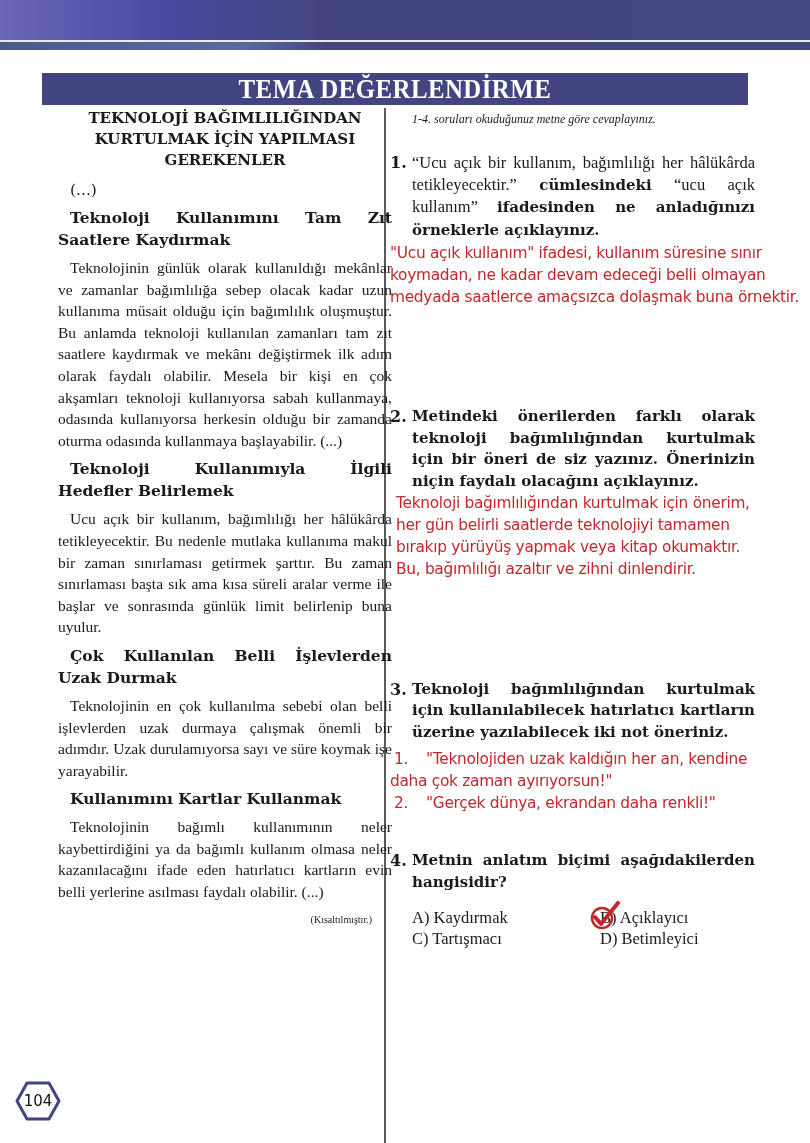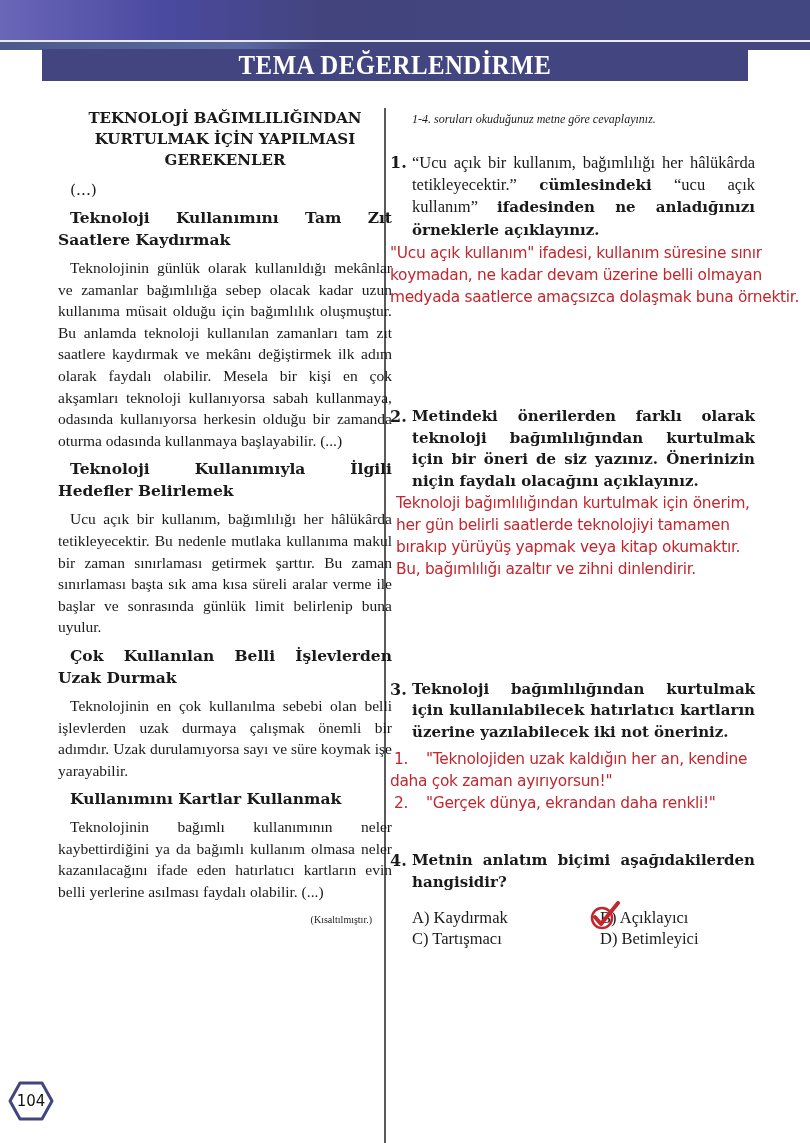--- a/index.html
+++ b/index.html
@@ -12,21 +12,21 @@
   }
   .top-band-line {
     position: absolute; left: 0; top: 40px; width: 810px; height: 2px; background: #e9eaf2;
   }
   .top-band-under {
     position: absolute; left: 0; top: 42px; width: 810px; height: 8px;
     background: linear-gradient(90deg, #4c5a8a 0%, #5a6aa0 30%, #43477e 40%, #43477e 100%);
   }
 
   .title-bar {
-    position: absolute; left: 42px; top: 49px; width: 706px; height: 32px;
+    position: absolute; left: 42px; top: 73px; width: 706px; height: 32px;
     background: #424580; display: flex; align-items: center; justify-content: center;
   }
   .title-bar span {
     color: #ffffff; font-family: "Liberation Serif", serif; font-weight: bold;
     font-size: 27px; letter-spacing: 0.5px; transform: scaleX(0.92);
   }
 
   .divider {
     position: absolute; left: 384px; top: 108px; width: 2px; height: 1035px; background: #5a5a5a;
   }
@@ -71,21 +71,21 @@
   .choices {
     display: grid; grid-template-columns: 188px 160px; padding-left: 22px;
     font-family: "Liberation Serif", serif; font-size: 16.5px; line-height: 21px; margin-top: 14px;
   }
   .choice { position: relative; }
   .checkmark {
     position: absolute; left: -12px; top: -6px; width: 34px; height: 30px;
   }
 
   .page-num {
-    position: absolute; left: 6px; top: 1080px; width: 50px; height: 42px;
+    position: absolute; left: 13px; top: 1080px; width: 50px; height: 42px;
   }
   .page-num span {
     position: absolute; left: 0; top: 0; width: 50px; height: 42px;
     display: flex; align-items: center; justify-content: center;
     font-family: "DejaVu Sans", sans-serif; font-size: 15px; color: #111;
   }
 </style>
 </head>
 <body>
 
@@ -129,21 +129,21 @@
     <div class="q-num">1.</div>
     <div class="q-text">
       <span>“Ucu açık bir kullanım, bağımlılığı her hâlükârda tetikleyecektir.”</span>
       <b>cümlesindeki</b>
       <span>“ucu açık kullanım”</span>
       <b>ifadesinden ne anladığınızı örneklerle açıklayınız.</b>
     </div>
   </div>
   <div class="answer" style="margin-top:2px;">
     <span class="answer-line">"Ucu açık kullanım" ifadesi, kullanım süresine sınır</span>
-    <span class="answer-line">koymadan, ne kadar devam üzerine belli olmayan</span>
+    <span class="answer-line">koymadan, ne kadar devam edeceği belli olmayan</span>
     <span class="answer-line">medyada saatlerce amaçsızca dolaşmak buna örnektir.</span>
   </div>
 
   <div class="question" style="margin-top:98px;">
     <div class="q-num">2.</div>
     <div class="q-text bold">Metindeki önerilerden farklı olarak teknoloji bağımlılığından kurtulmak için bir öneri de siz yazınız. Önerinizin niçin faydalı olacağını açıklayınız.</div>
   </div>
   <div class="answer" style="margin-top:1px;padding-left:6px;">
     <span class="answer-line">Teknoloji bağımlılığından kurtulmak için önerim,</span>
     <span class="answer-line">her gün belirli saatlerde teknolojiyi tamamen</span>

